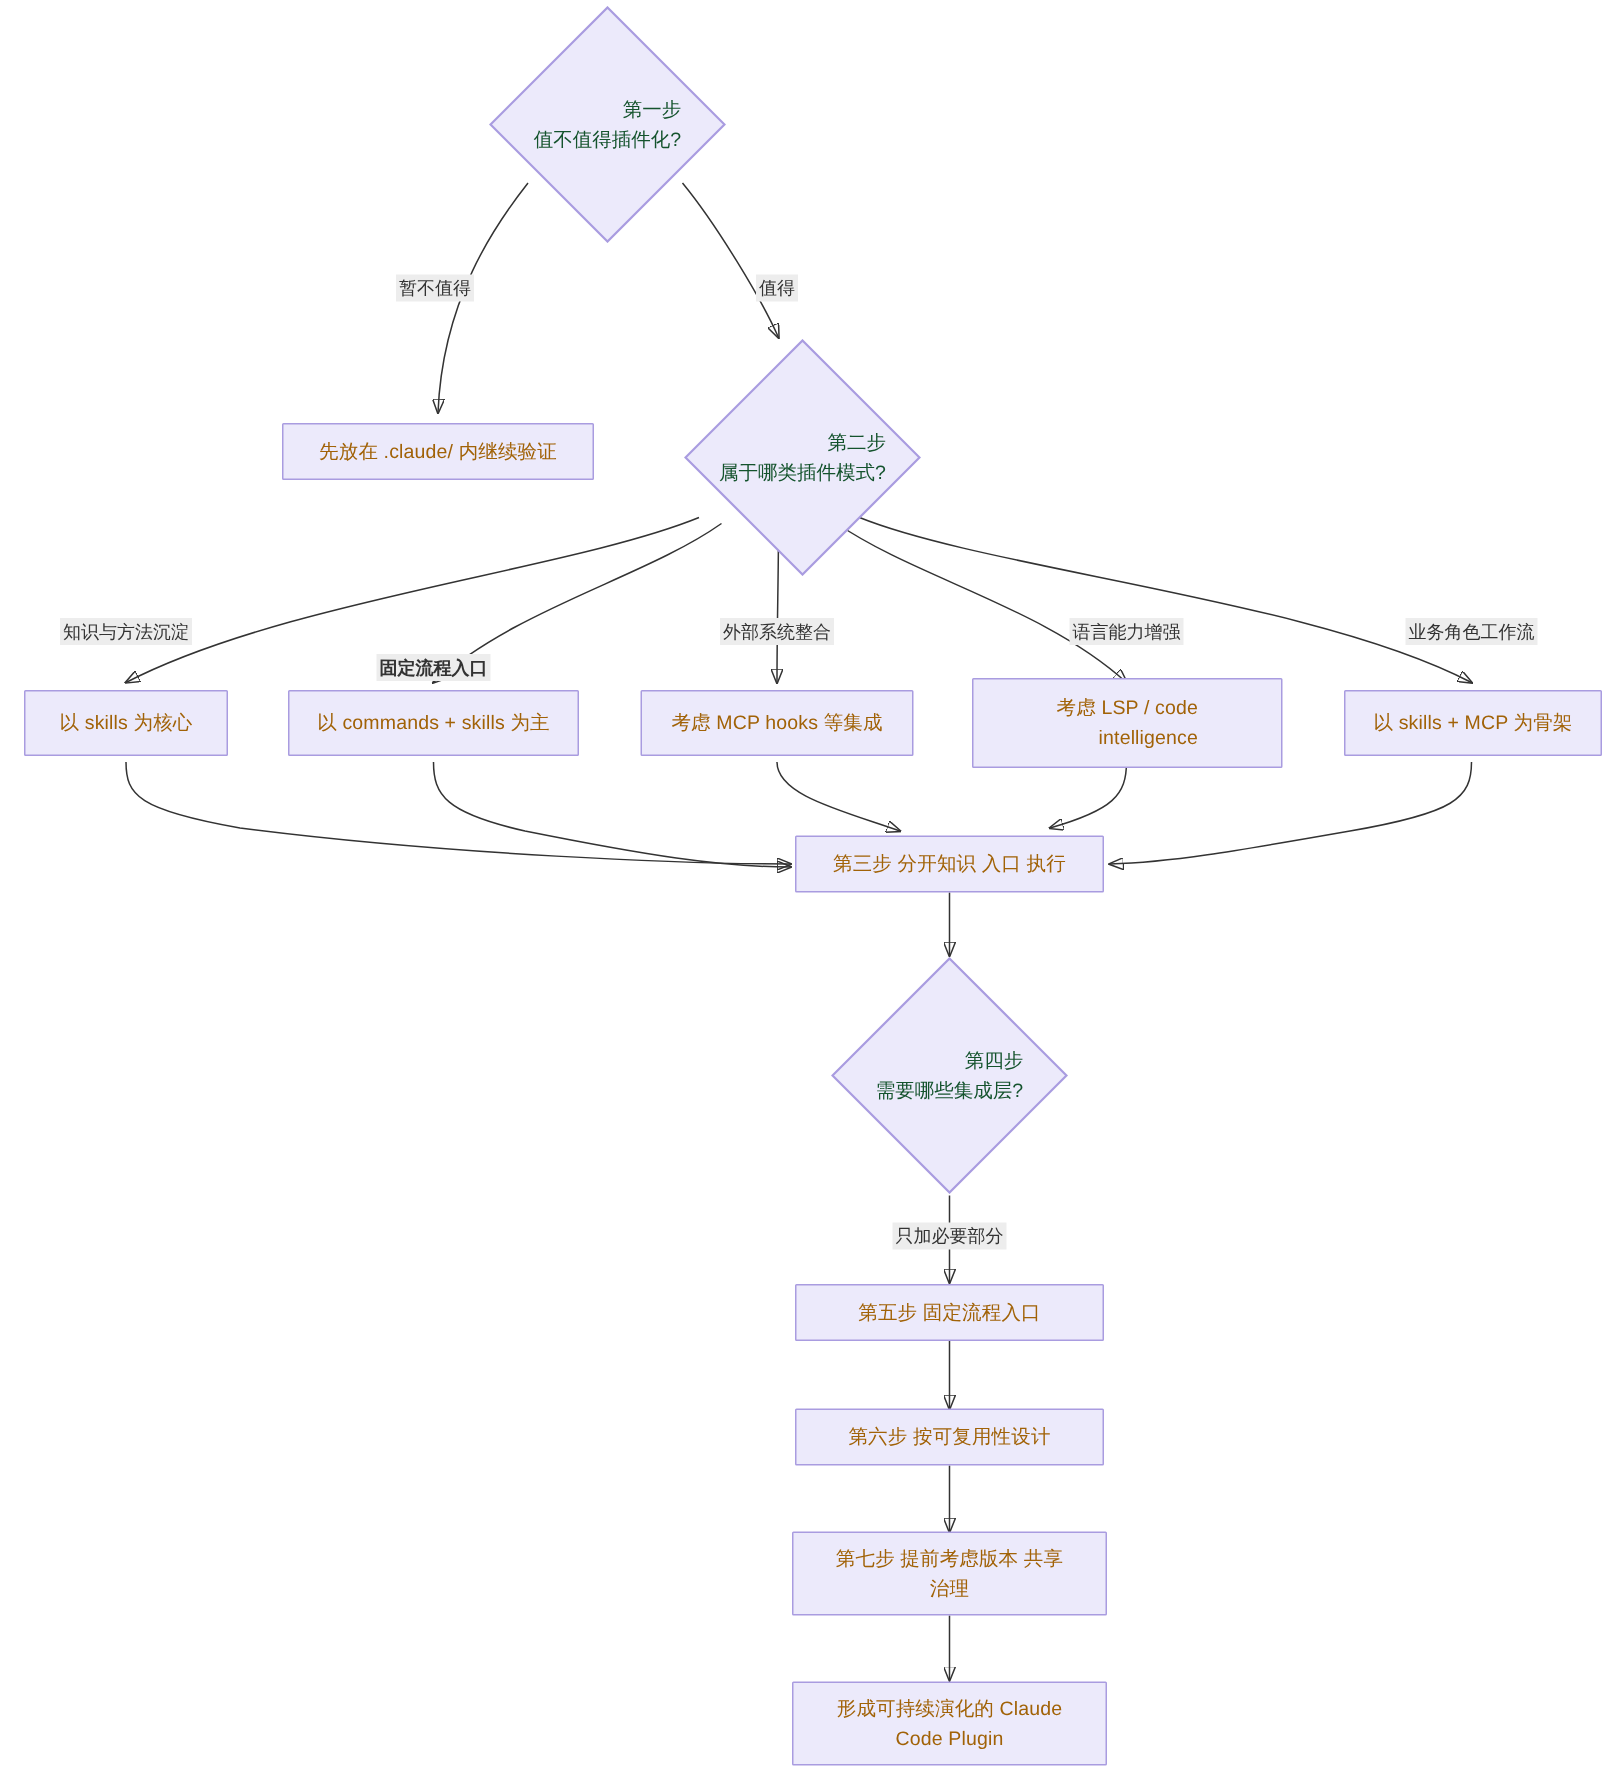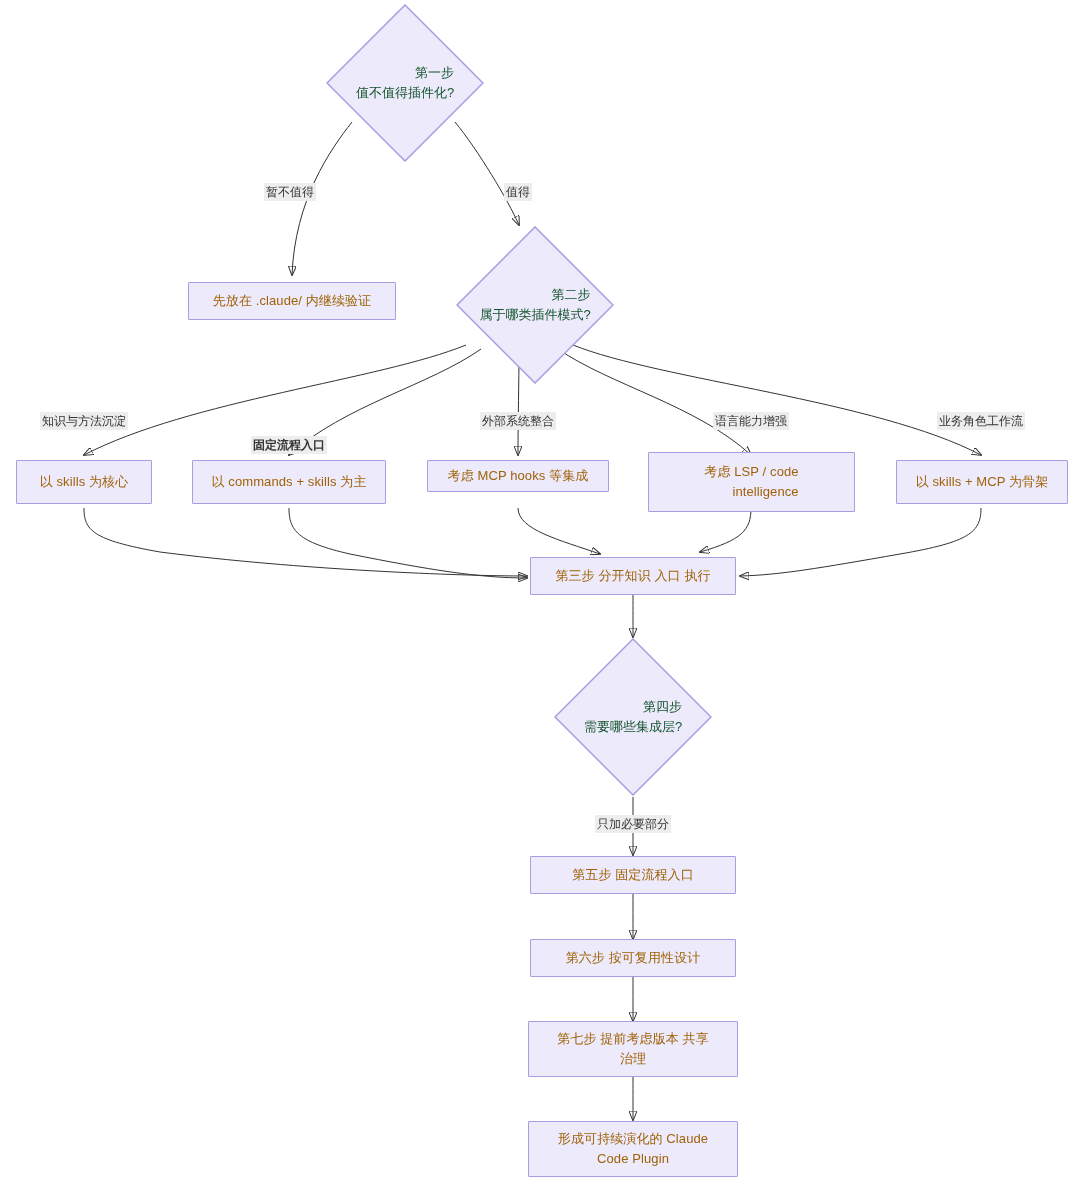--- a/index.html
+++ b/index.html
@@ -139,21 +139,21 @@
   </div>
 
   <div class="node-rect" style="left:16px; top:460px; width:136px; height:44px;">
     <span class="node-label">以 skills 为核心</span>
   </div>
 
   <div class="node-rect" style="left:192px; top:460px; width:194px; height:44px;">
     <span class="node-label">以 commands + skills 为主</span>
   </div>
 
-  <div class="node-rect" style="left:427px; top:460px; width:182px; height:32px;">
+  <div class="node-rect" style="left:427px; top:460px; width:182px; height:44px;">
     <span class="node-label">考虑 MCP hooks 等集成</span>
   </div>
 
   <div class="node-rect" style="left:648px; top:452px; width:207px; height:60px;text-align:right;">
     <span class="node-label">考虑 LSP / code
 intelligence</span>
   </div>
 
   <div class="node-rect" style="left:896px; top:460px; width:172px; height:44px;">
     <span class="node-label">以 skills + MCP 为骨架</span>

